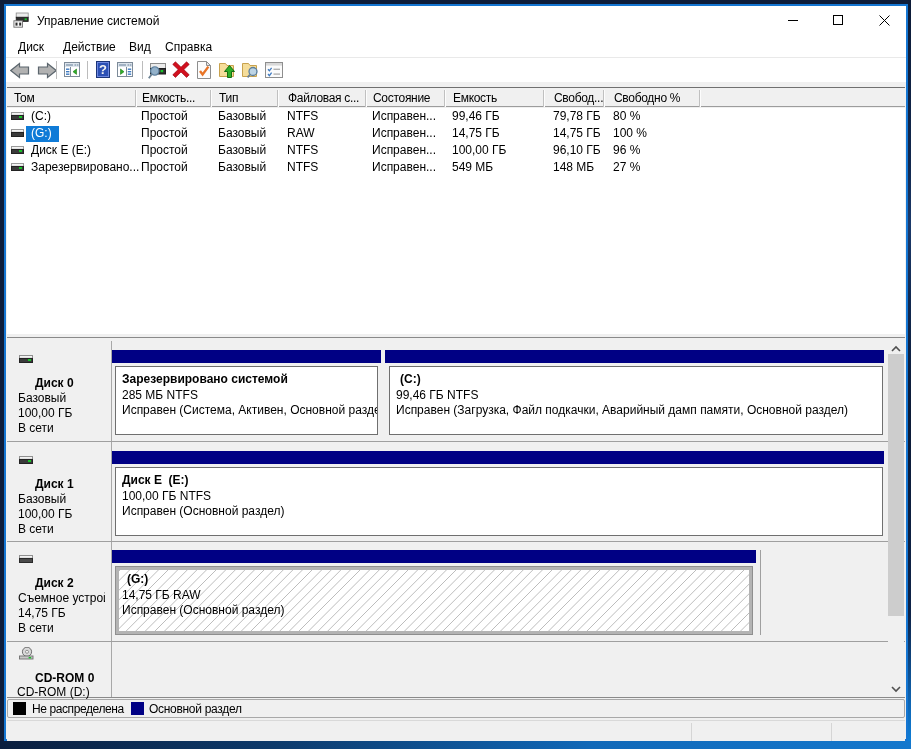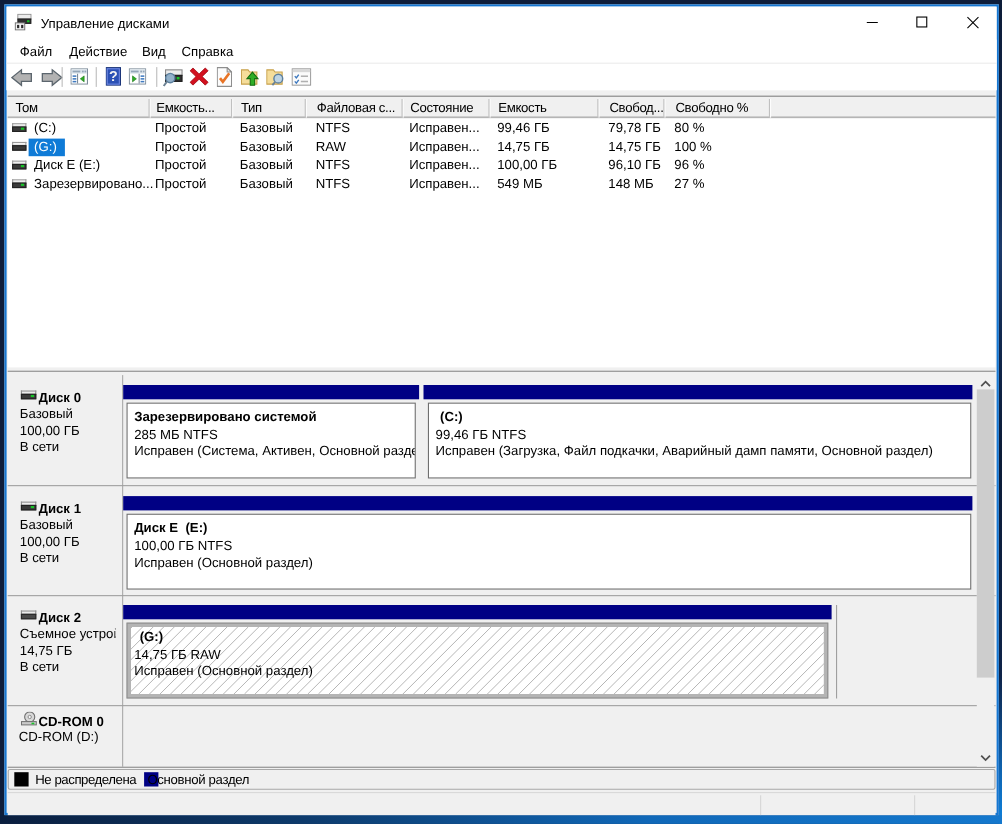--- a/index.html
+++ b/index.html
@@ -28,21 +28,21 @@
 .dicon { position:absolute; width:13px; height:9px; }
 .dicon .top { position:absolute; left:0; top:0; width:13px; height:4px; background:linear-gradient(180deg,#fdfdfd,#c9c9c9); border:1px solid #9a9a9a; border-bottom:none; }
 .dicon .bot { position:absolute; left:0; top:3px; width:13px; height:5px; background:#3a3a3a; border:1px solid #222; }
 .dicon .led { position:absolute; right:2px; top:4px; width:3px; height:2px; background:#18c428; }
 #gsel { left:26px; top:126px; width:33px; height:16px; background:#0f7bd7; }
 
 #list-bottom-line { left:1px; top:331px; width:898px; height:1px; background:#8a8a8a; }
 #pane { left:1px; top:335px; width:898px; height:357px; }
 .rowdiv { position:absolute; left:0; width:898px; height:1px; background:#9f9f9f; }
 #labdiv { left:104px; top:0px; width:1px; height:356px; background:#a8a8a8; }
-.dl-line { position:absolute; left:11px; white-space:nowrap; overflow:hidden; width:92px; }
+.dl-line { position:absolute; left:11px; white-space:nowrap; overflow:hidden; width:92px;margin-top:22px; }
 .strip { position:absolute; height:13px; background:#000084; }
 .pbody { position:absolute; background:#fff; border:1px solid #6f6f6f; overflow:hidden; }
 .pt { position:absolute; left:6px; white-space:nowrap; font-size:12px; }
 
 #sbar { left:881px; top:0px; width:16px; height:356px; background:#f0f0f0; }
 #sthumb { left:0px; top:13px; width:16px; height:262px; background:#cdcdcd; }
 .sarrow { position:absolute; left:2px; width:12px; height:12px; color:#505050; font-size:13px; line-height:12px; }
 
 #legend { left:1px; top:693px; width:898px; height:19px; background:#f0f0f0; border:1px solid #a8a8a8; border-radius:2px; }
 .lsq { position:absolute; top:2px; width:13px; height:13px; }
@@ -62,31 +62,31 @@
     <div class="abs" style="left:7px; top:6px; width:16px; height:16px;">
       <svg width="16" height="16" viewBox="0 0 16 16">
         <rect x="3.2" y="1" width="12" height="4.4" fill="#ececec" stroke="#8c8c8c" stroke-width="0.8"></rect>
         <rect x="3.2" y="5.2" width="12" height="4.2" fill="#2f2f2f" stroke="#1d1d1d" stroke-width="0.8"></rect>
         <rect x="11.6" y="6.4" width="2.2" height="1.8" fill="#19c52a"></rect>
         <rect x="0.9" y="8.8" width="8.6" height="6.4" fill="#f4f4f4" stroke="#6f6f6f" stroke-width="0.9"></rect>
         <rect x="2.5" y="10.6" width="2.0" height="3.0" fill="#2b2b2b"></rect>
         <rect x="6.2" y="10.6" width="2.0" height="3.0" fill="#2b2b2b"></rect>
       </svg>
     </div>
-    <div class="abs" id="title">Управление дисками</div>
+    <div class="abs" id="title">Управление системой</div>
 
     <svg class="abs" style="left:780px; top:6px;" width="114" height="16" viewBox="0 0 114 16">
       <line x1="2" y1="8.5" x2="12" y2="8.5" stroke="#000" stroke-width="1"></line>
       <rect x="47.5" y="3.5" width="9" height="9" fill="none" stroke="#000" stroke-width="1"></rect>
       <line x1="93.5" y1="3.5" x2="103.5" y2="13.5" stroke="#000" stroke-width="1"></line>
       <line x1="103.5" y1="3.5" x2="93.5" y2="13.5" stroke="#000" stroke-width="1"></line>
     </svg>
 
     <div class="abs" id="menubar">
-      <span class="menuitem" style="left:12px;">Файл</span>
+      <span class="menuitem" style="left:12px;">Диск</span>
       <span class="menuitem" style="left:57px;">Действие</span>
       <span class="menuitem" style="left:123px;">Вид</span>
       <span class="menuitem" style="left:159px;">Справка</span>
     </div>
     <div class="abs" style="left:0px; top:51px; width:900px; height:1px; background:#e9e9e9;"></div>
 
     <div class="abs" id="toolbar">
       <svg class="abs" style="left:4px; top:4px;" width="47" height="17" viewBox="0 0 47 17">
         <path d="M9.5 1.5 L9.5 5 L18.5 5 L18.5 12 L9.5 12 L9.5 15.5 L0.8 8.5 Z" fill="#b2b2b2" stroke="#5c666e" stroke-width="1.2"></path>
         <path d="M37.5 1.5 L37.5 5 L28.5 5 L28.5 12 L37.5 12 L37.5 15.5 L46.2 8.5 Z" fill="#b2b2b2" stroke="#5c666e" stroke-width="1.2"></path>
@@ -398,20 +398,20 @@
               <path d="M2 3 L6 7 L10 3" fill="none" stroke="#505050" stroke-width="1.6"></path>
             </svg>
         </div>
       </div>
     </div>
 
     <div class="abs" id="legend">
       <div class="lsq" style="left:5px; background:#000;"></div>
       <span class="abs" style="left:24px; top:0; height:19px; line-height:19px; letter-spacing:-0.4px;">Не распределена</span>
       <div class="lsq" style="left:123px; background:#000084;"></div>
-      <span class="abs" style="left:126px; top:0; height:19px; line-height:19px; letter-spacing:-0.3px;">Основной раздел</span>
+      <span class="abs" style="left:141px; top:0; height:19px; line-height:19px; letter-spacing:-0.3px;">Основной раздел</span>
     </div>
     <div class="abs" id="status">
       <div class="ssep" style="left:684px;"></div>
       <div class="ssep" style="left:824px;"></div>
     </div>
   </div>
 </div>
 
 </body></html>

